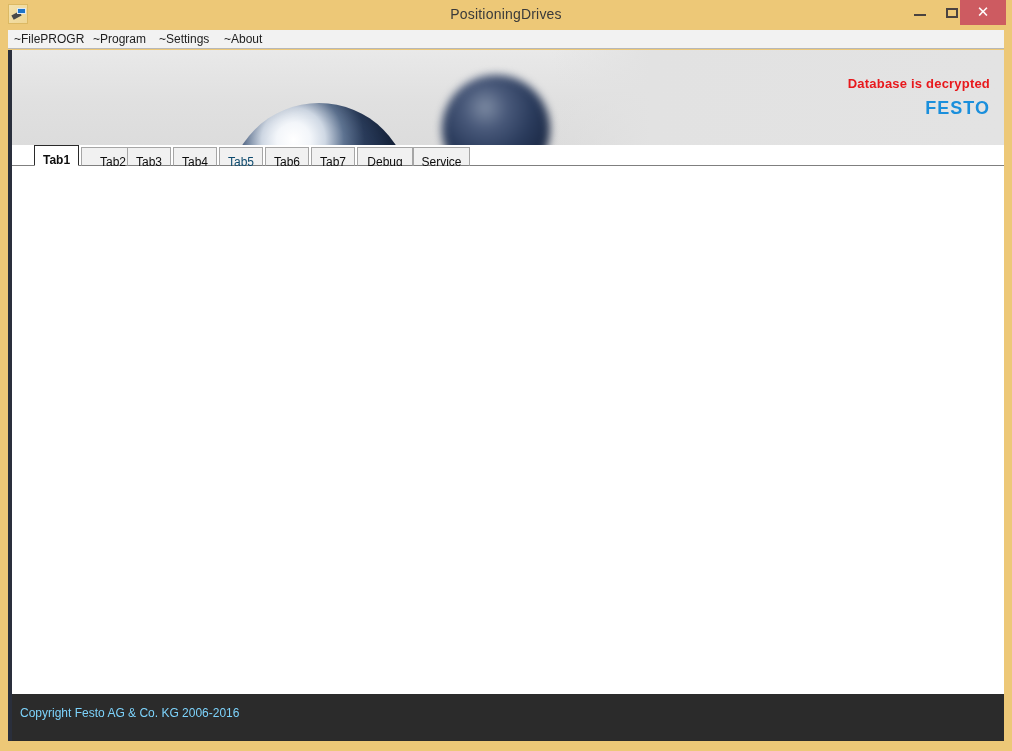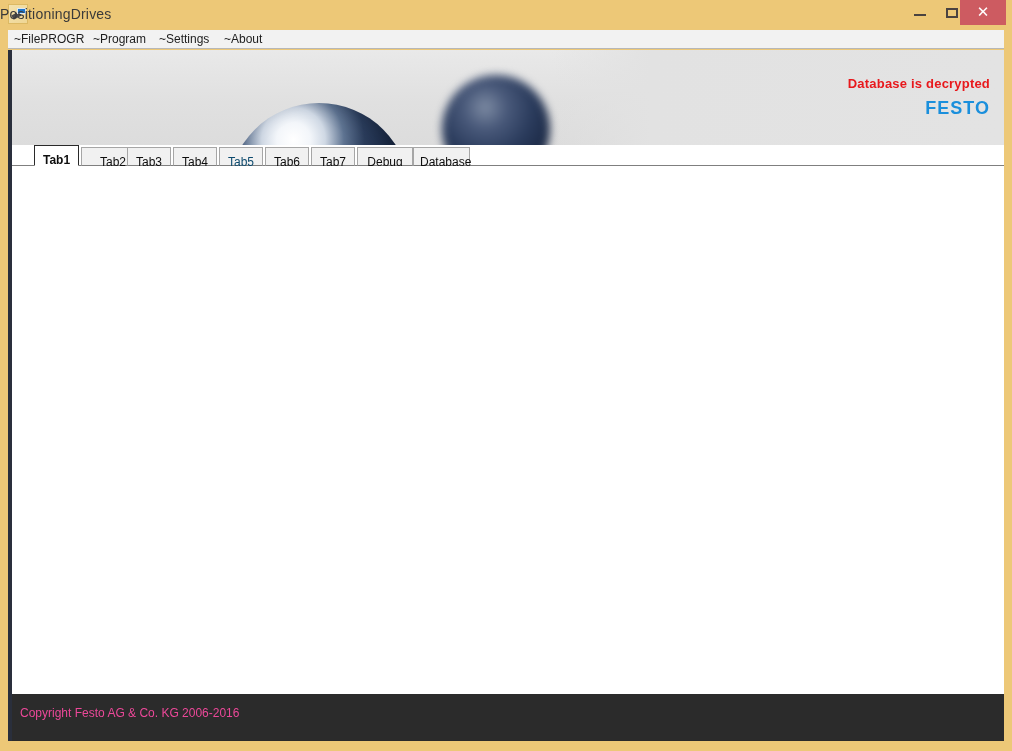--- a/index.html
+++ b/index.html
@@ -55,21 +55,21 @@
     background: #1e74c8;
     border: 1px solid #dfe8f0;
     box-sizing: border-box;
   }
   #window-title {
     position: absolute;
     left: 0; top: 0;
     width: 1012px;
     height: 30px;
     line-height: 29px;
-    text-align: left;
+    text-align: center;
     font-size: 14px;
     color: #3a3a3a;
     letter-spacing: .2px;
     border-radius: 14px;
   }
   .win-btn {
     position: absolute;
     top: 0;
     height: 25px;
     width: 44px;
@@ -293,21 +293,21 @@
     position: absolute;
     left: 4px; top: 644px;
     width: 992px;
     height: 47px;
     background: #2b2b2b;
   }
   #copyright {
     position: absolute;
     left: 8px; top: 12px;
     font-size: 12px;
-    color: #ec4899;
+    color: #7dd3fc;
     white-space: nowrap;
   }
 </style>
 </head>
 <body>
 
 <div id="app-window">
 
   <div id="title-bar">
     <div id="app-icon">
@@ -356,21 +356,21 @@
       <div class="tab-underline"></div>
 
       <div class="tab selected" style="left:22px;width:45px">Tab1</div>
       <div class="tab" style="left:69px;width:64px">Tab2</div>
       <div class="tab" style="left:115px;width:44px">Tab3</div>
       <div class="tab" style="left:161px;width:44px">Tab4</div>
       <div class="tab disabled" style="left:207px;width:44px">Tab5</div>
       <div class="tab" style="left:253px;width:44px">Tab6</div>
       <div class="tab" style="left:299px;width:44px">Tab7</div>
       <div class="tab" style="left:345px;width:56px">Debug</div>
-      <div class="tab" style="left:401px;width:57px">Database</div>
+      <div class="tab" style="left:401px;width:57px">Service</div>
     </div>
 
     <div id="tab-page"></div>
 
     <div id="footer-bar">
       <div id="copyright">Copyright Festo AG &amp; Co. KG 2006-2016</div>
     </div>
   </div>
 </div>
 

